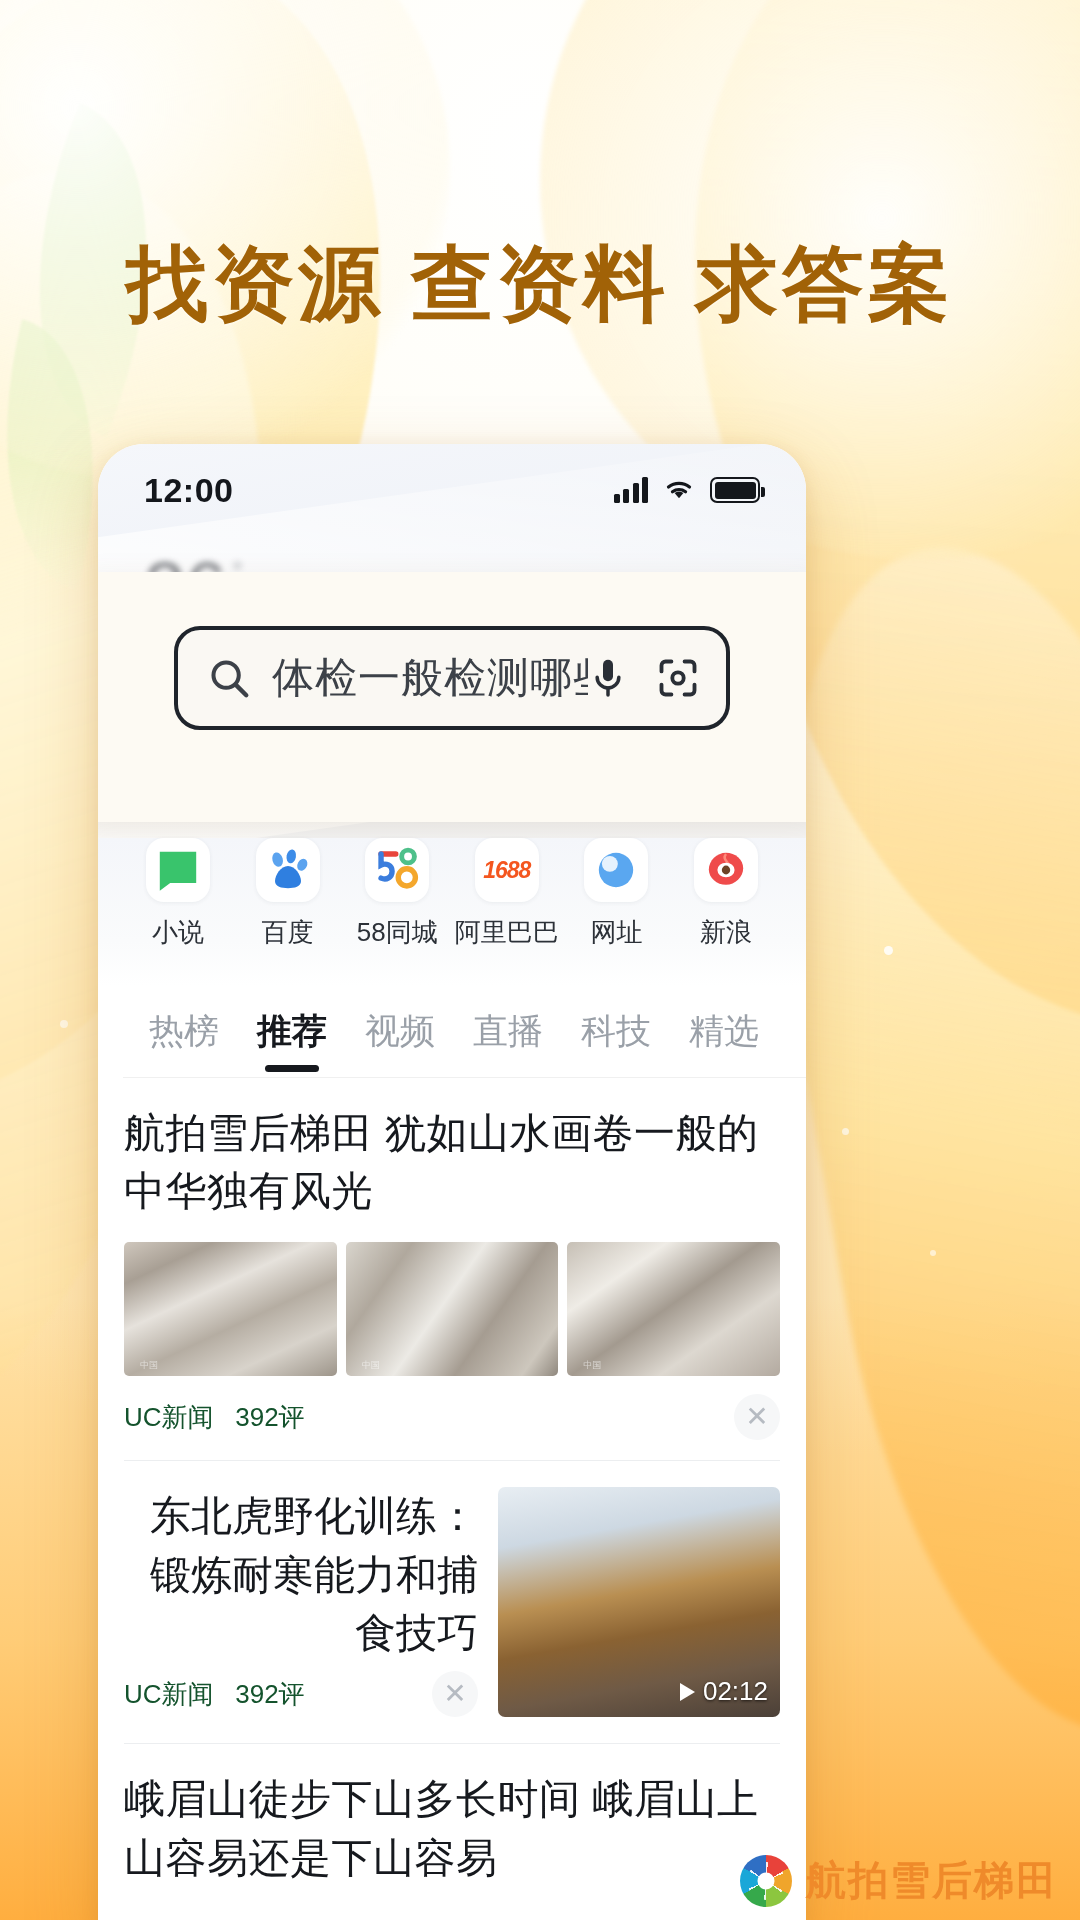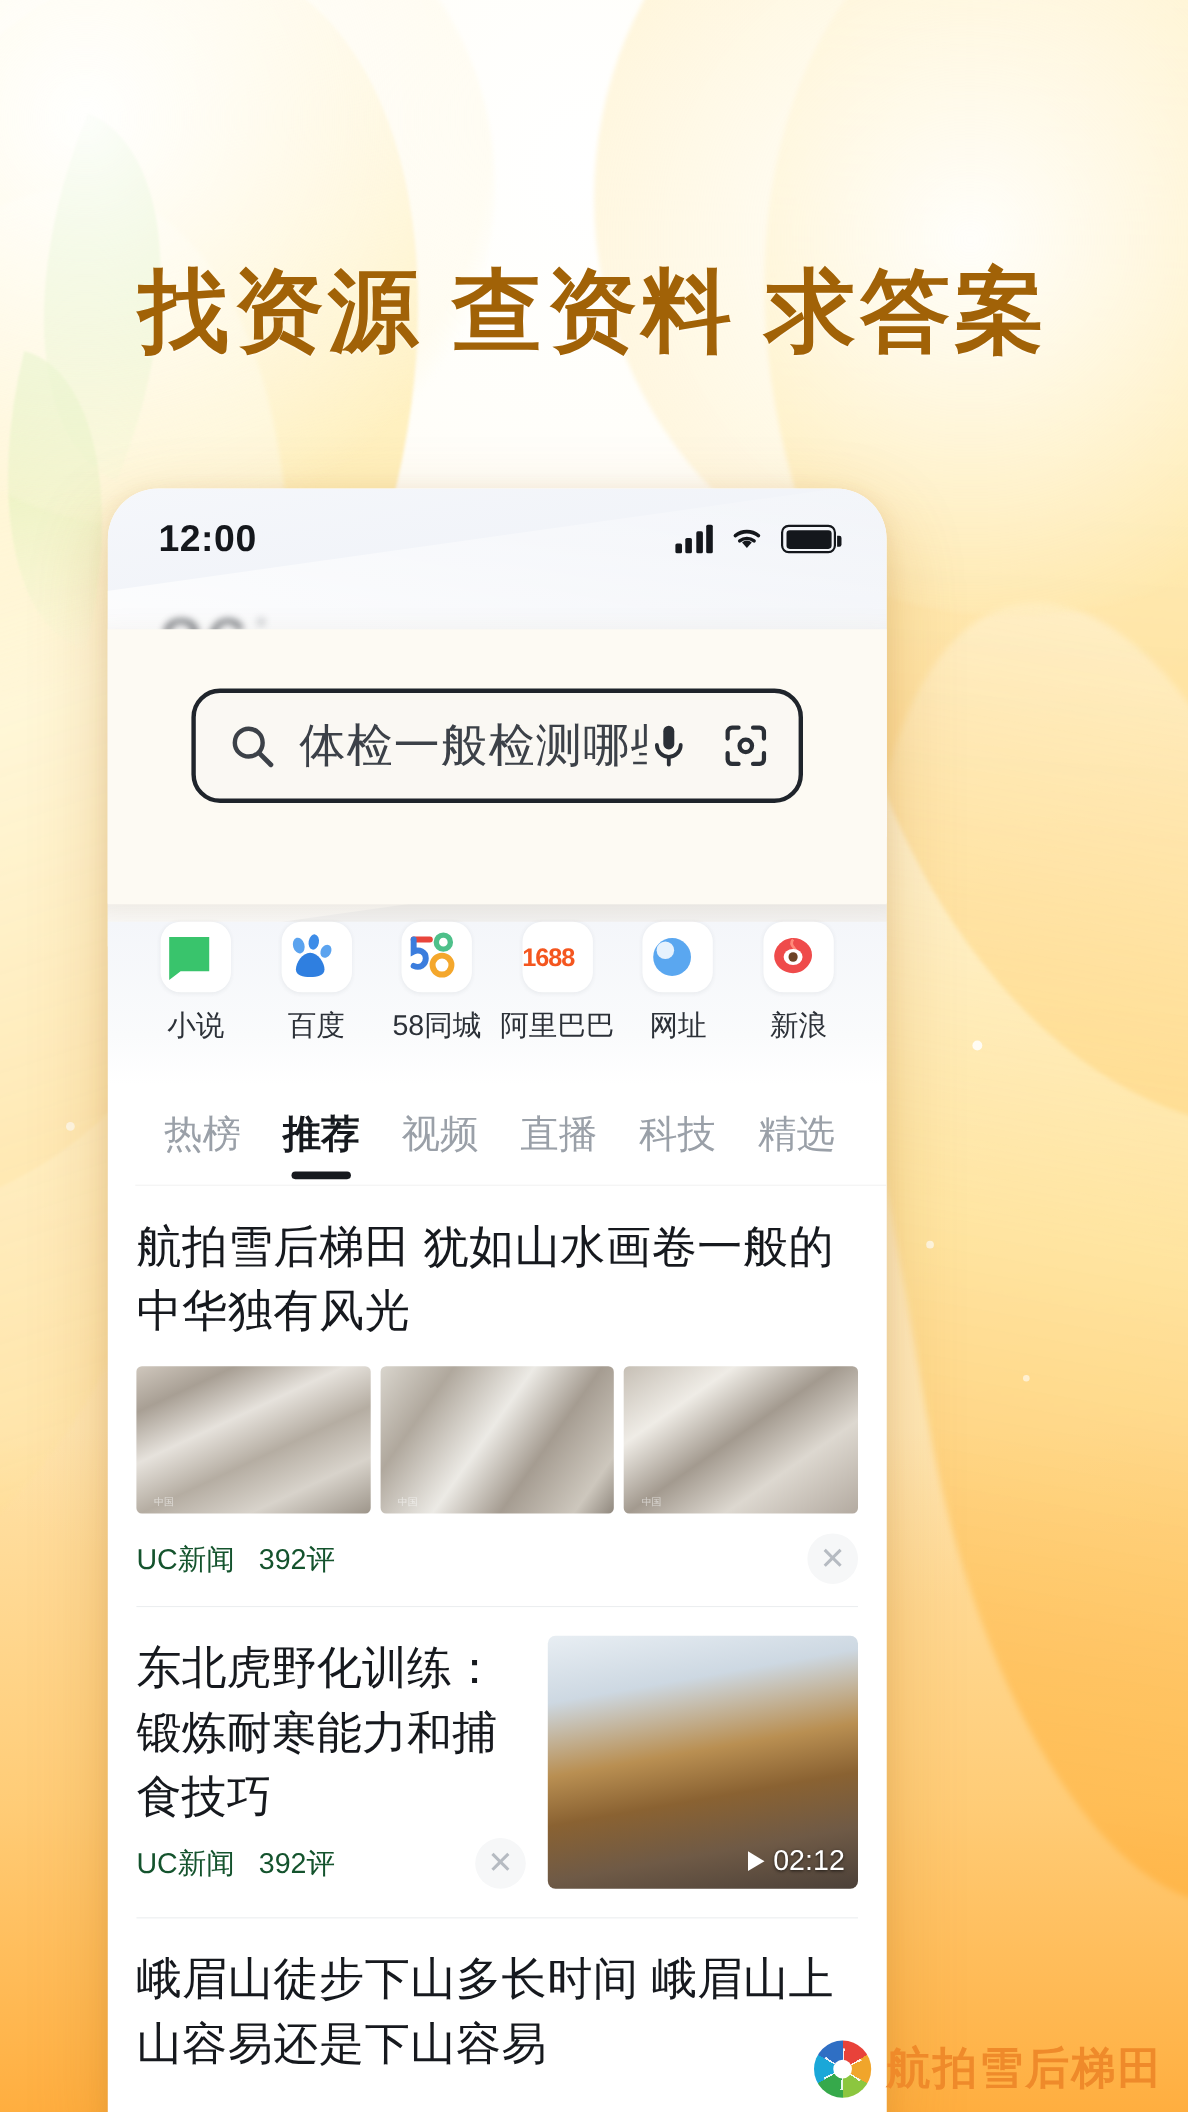--- a/index.html
+++ b/index.html
@@ -131,23 +131,23 @@
   
   .shortcuts{
     position:absolute; left:0; right:0; top:394px; height:148px;
     display:flex; align-items:flex-start; justify-content:space-between;
     padding:0 26px;
     background:linear-gradient(180deg,#f4f6fa 0%,#fafbfc 70%,#ffffff 100%);
   }
   .sc{ width:108px; display:flex; flex-direction:column; align-items:center; gap:13px; }
   .sc .tile{
     width:64px; height:64px; border-radius:18px;
-    display:flex; align-items:center; justify-content:flex-start;
+    display:flex; align-items:center; justify-content:center;
     background:#ffffff; box-shadow:0 1px 4px rgba(40,50,70,.07);
-    font-size:26px; font-weight:700; overflow:hidden;
+    font-size:26px; font-weight:700; overflow:hidden;font-style:italic;
   }
   .sc .lbl{ font-size:26px; color:#2c3138; white-space:nowrap; }
 
   
   .tabs{
     position:absolute; left:0; right:0; top:542px; height:92px;
     display:flex; align-items:center;
     padding-left:26px; padding-right:0;
     background:#fff; border-bottom:1px solid #f0f0f0;margin-left:25px;
   }
@@ -173,21 +173,21 @@
   }
   .meta .src{ font-size:26px; color:#14532d; }
   .closebtn{
     width:46px; height:46px; border-radius:50%;
     background:#f6f7f8; display:flex; align-items:center; justify-content:center;
     color:#b6bbc2; font-size:28px; line-height:1;
   }
   .divider{ height:1px; background:#eceef0; margin:0 26px; }
 
   .news-row{ display:flex; gap:20px; padding:26px 26px 0 26px; }
-  .news-row .left{ flex:1; min-width:0; display:flex; flex-direction:column; }
+  .news-row .left{ flex:1; min-width:0; display:flex; flex-direction:column;text-align:right; }
   .news-row .left .title{ font-size:41px; line-height:1.42; color:#16191e; }
   .news-row .left .meta{ margin-top:auto; padding-bottom:0; }
   .vid{
     flex:0 0 282px; height:230px; border-radius:7px; position:relative; overflow:hidden;
   }
   .dur{
     position:absolute; right:12px; bottom:10px;
     display:flex; align-items:center; gap:8px;
     color:#fff; font-size:26px; text-shadow:0 1px 3px rgba(0,0,0,.7);
   }

